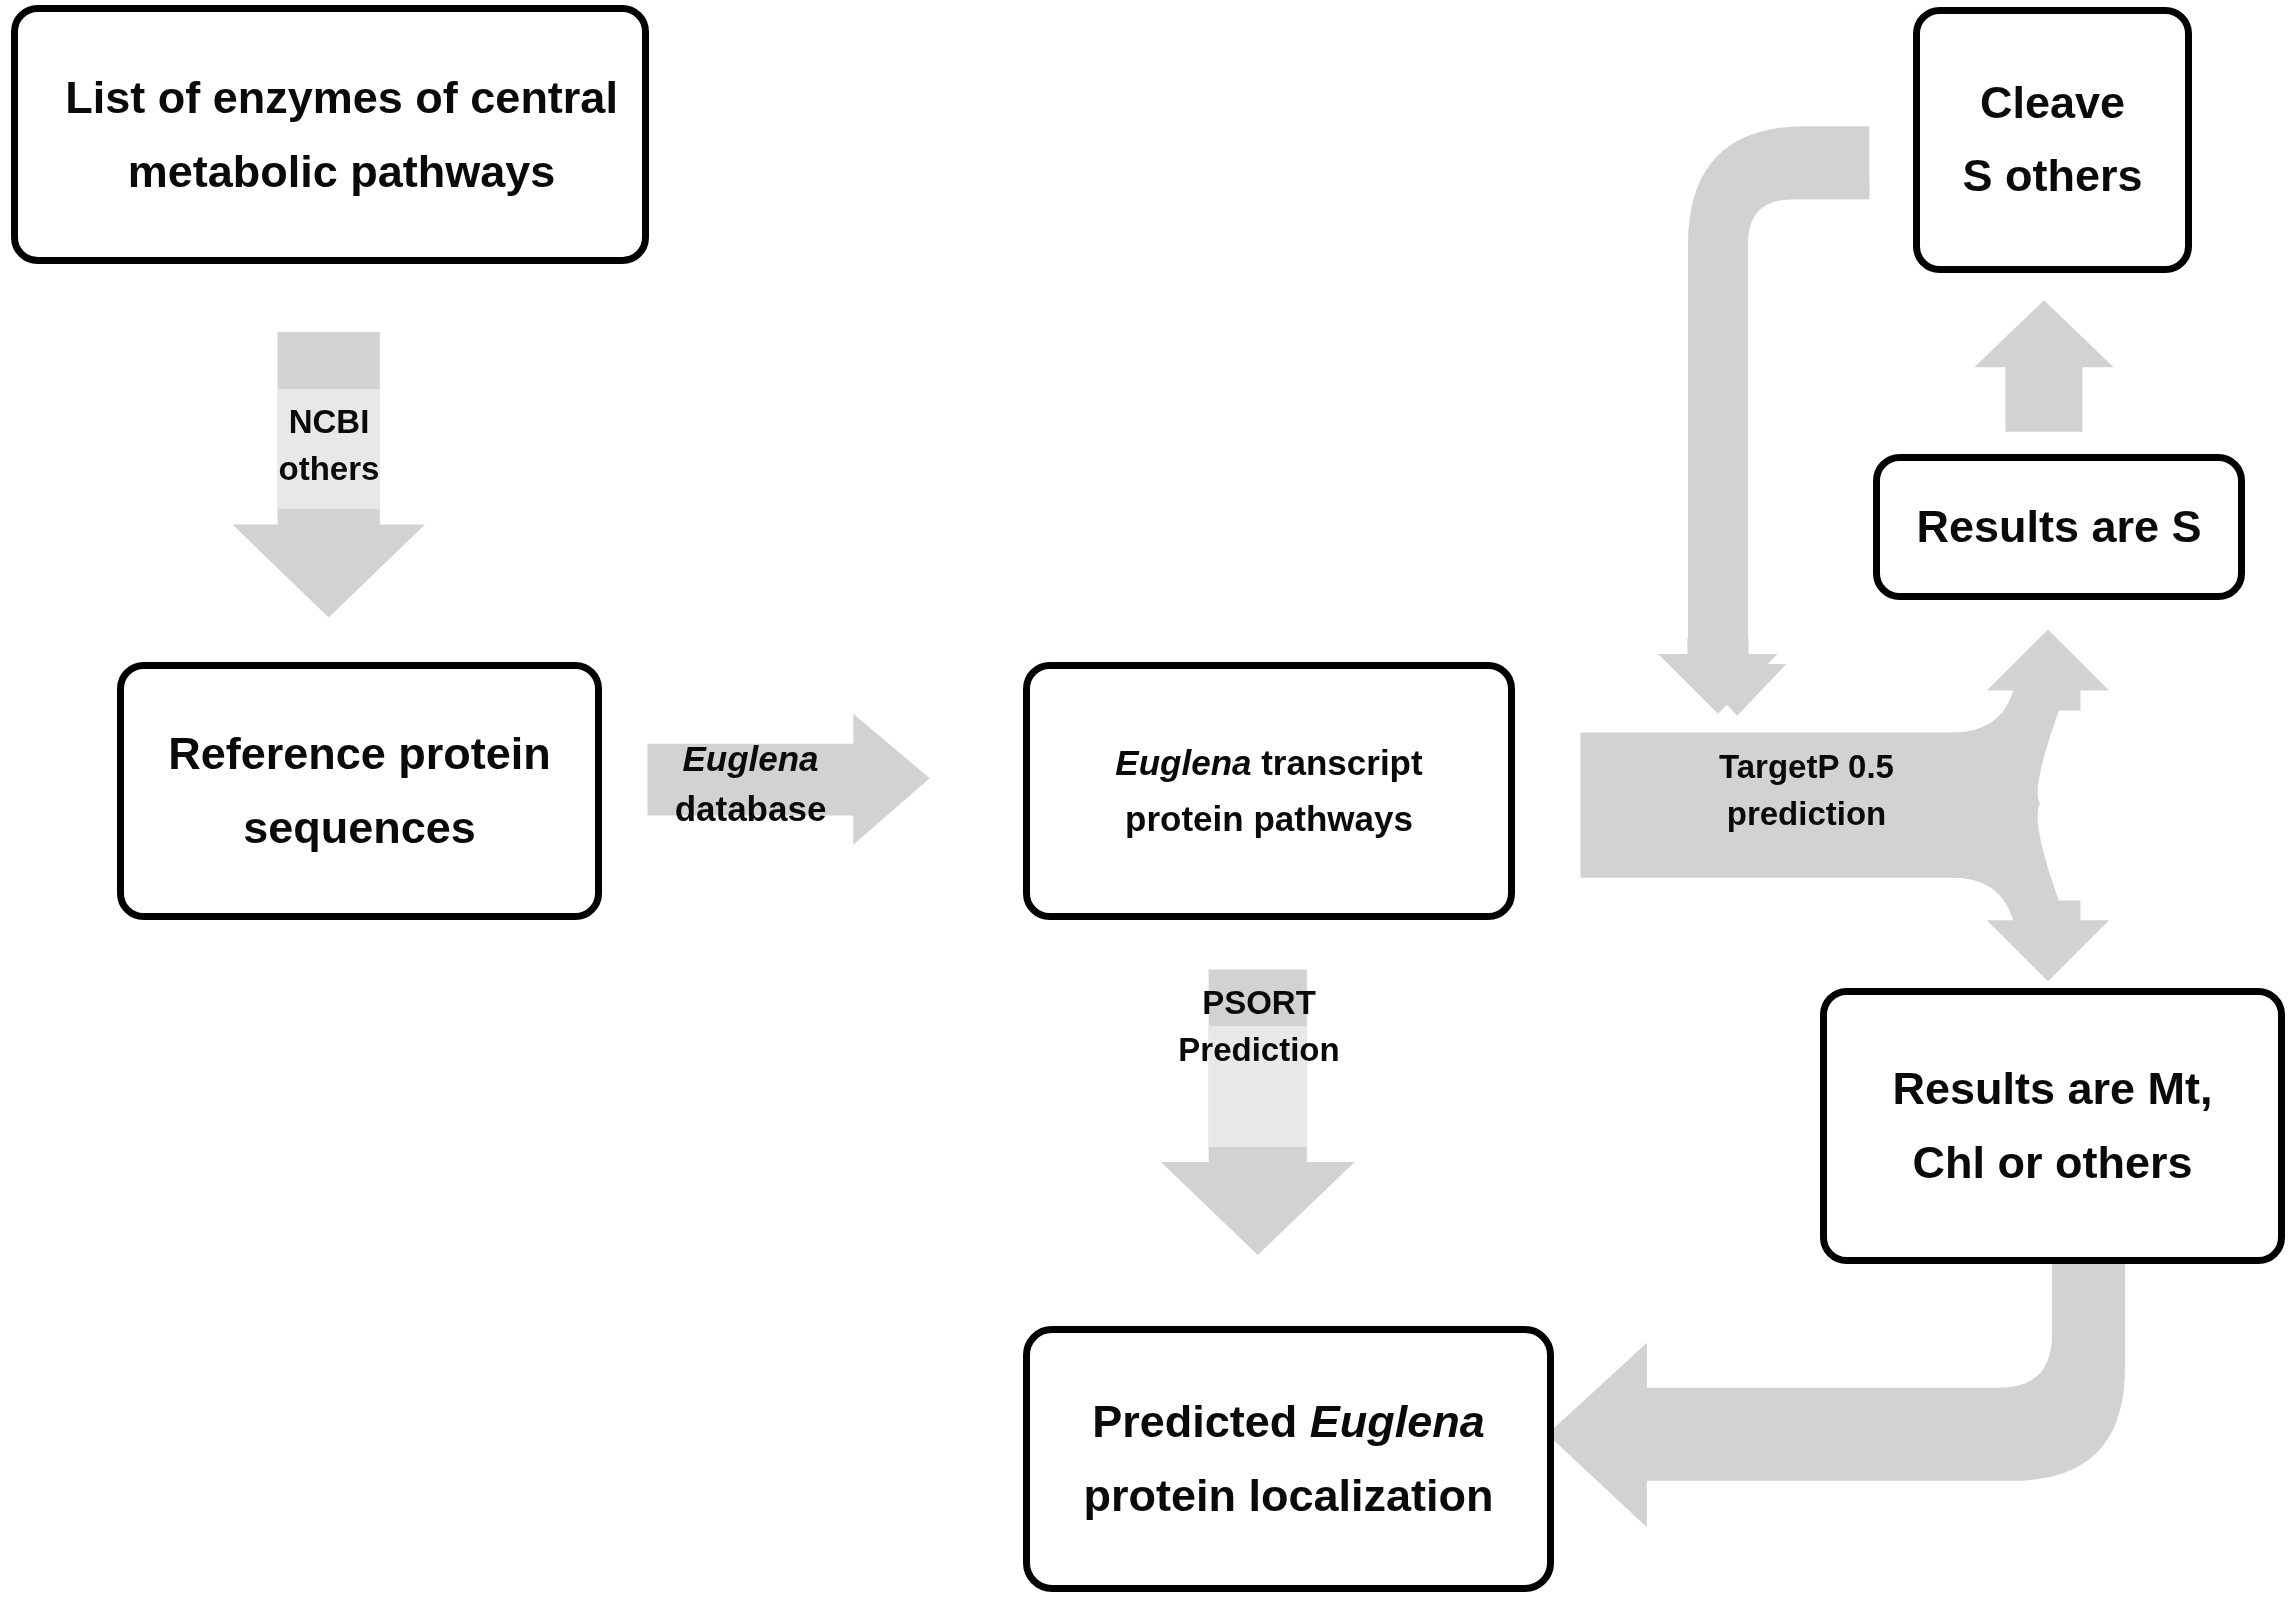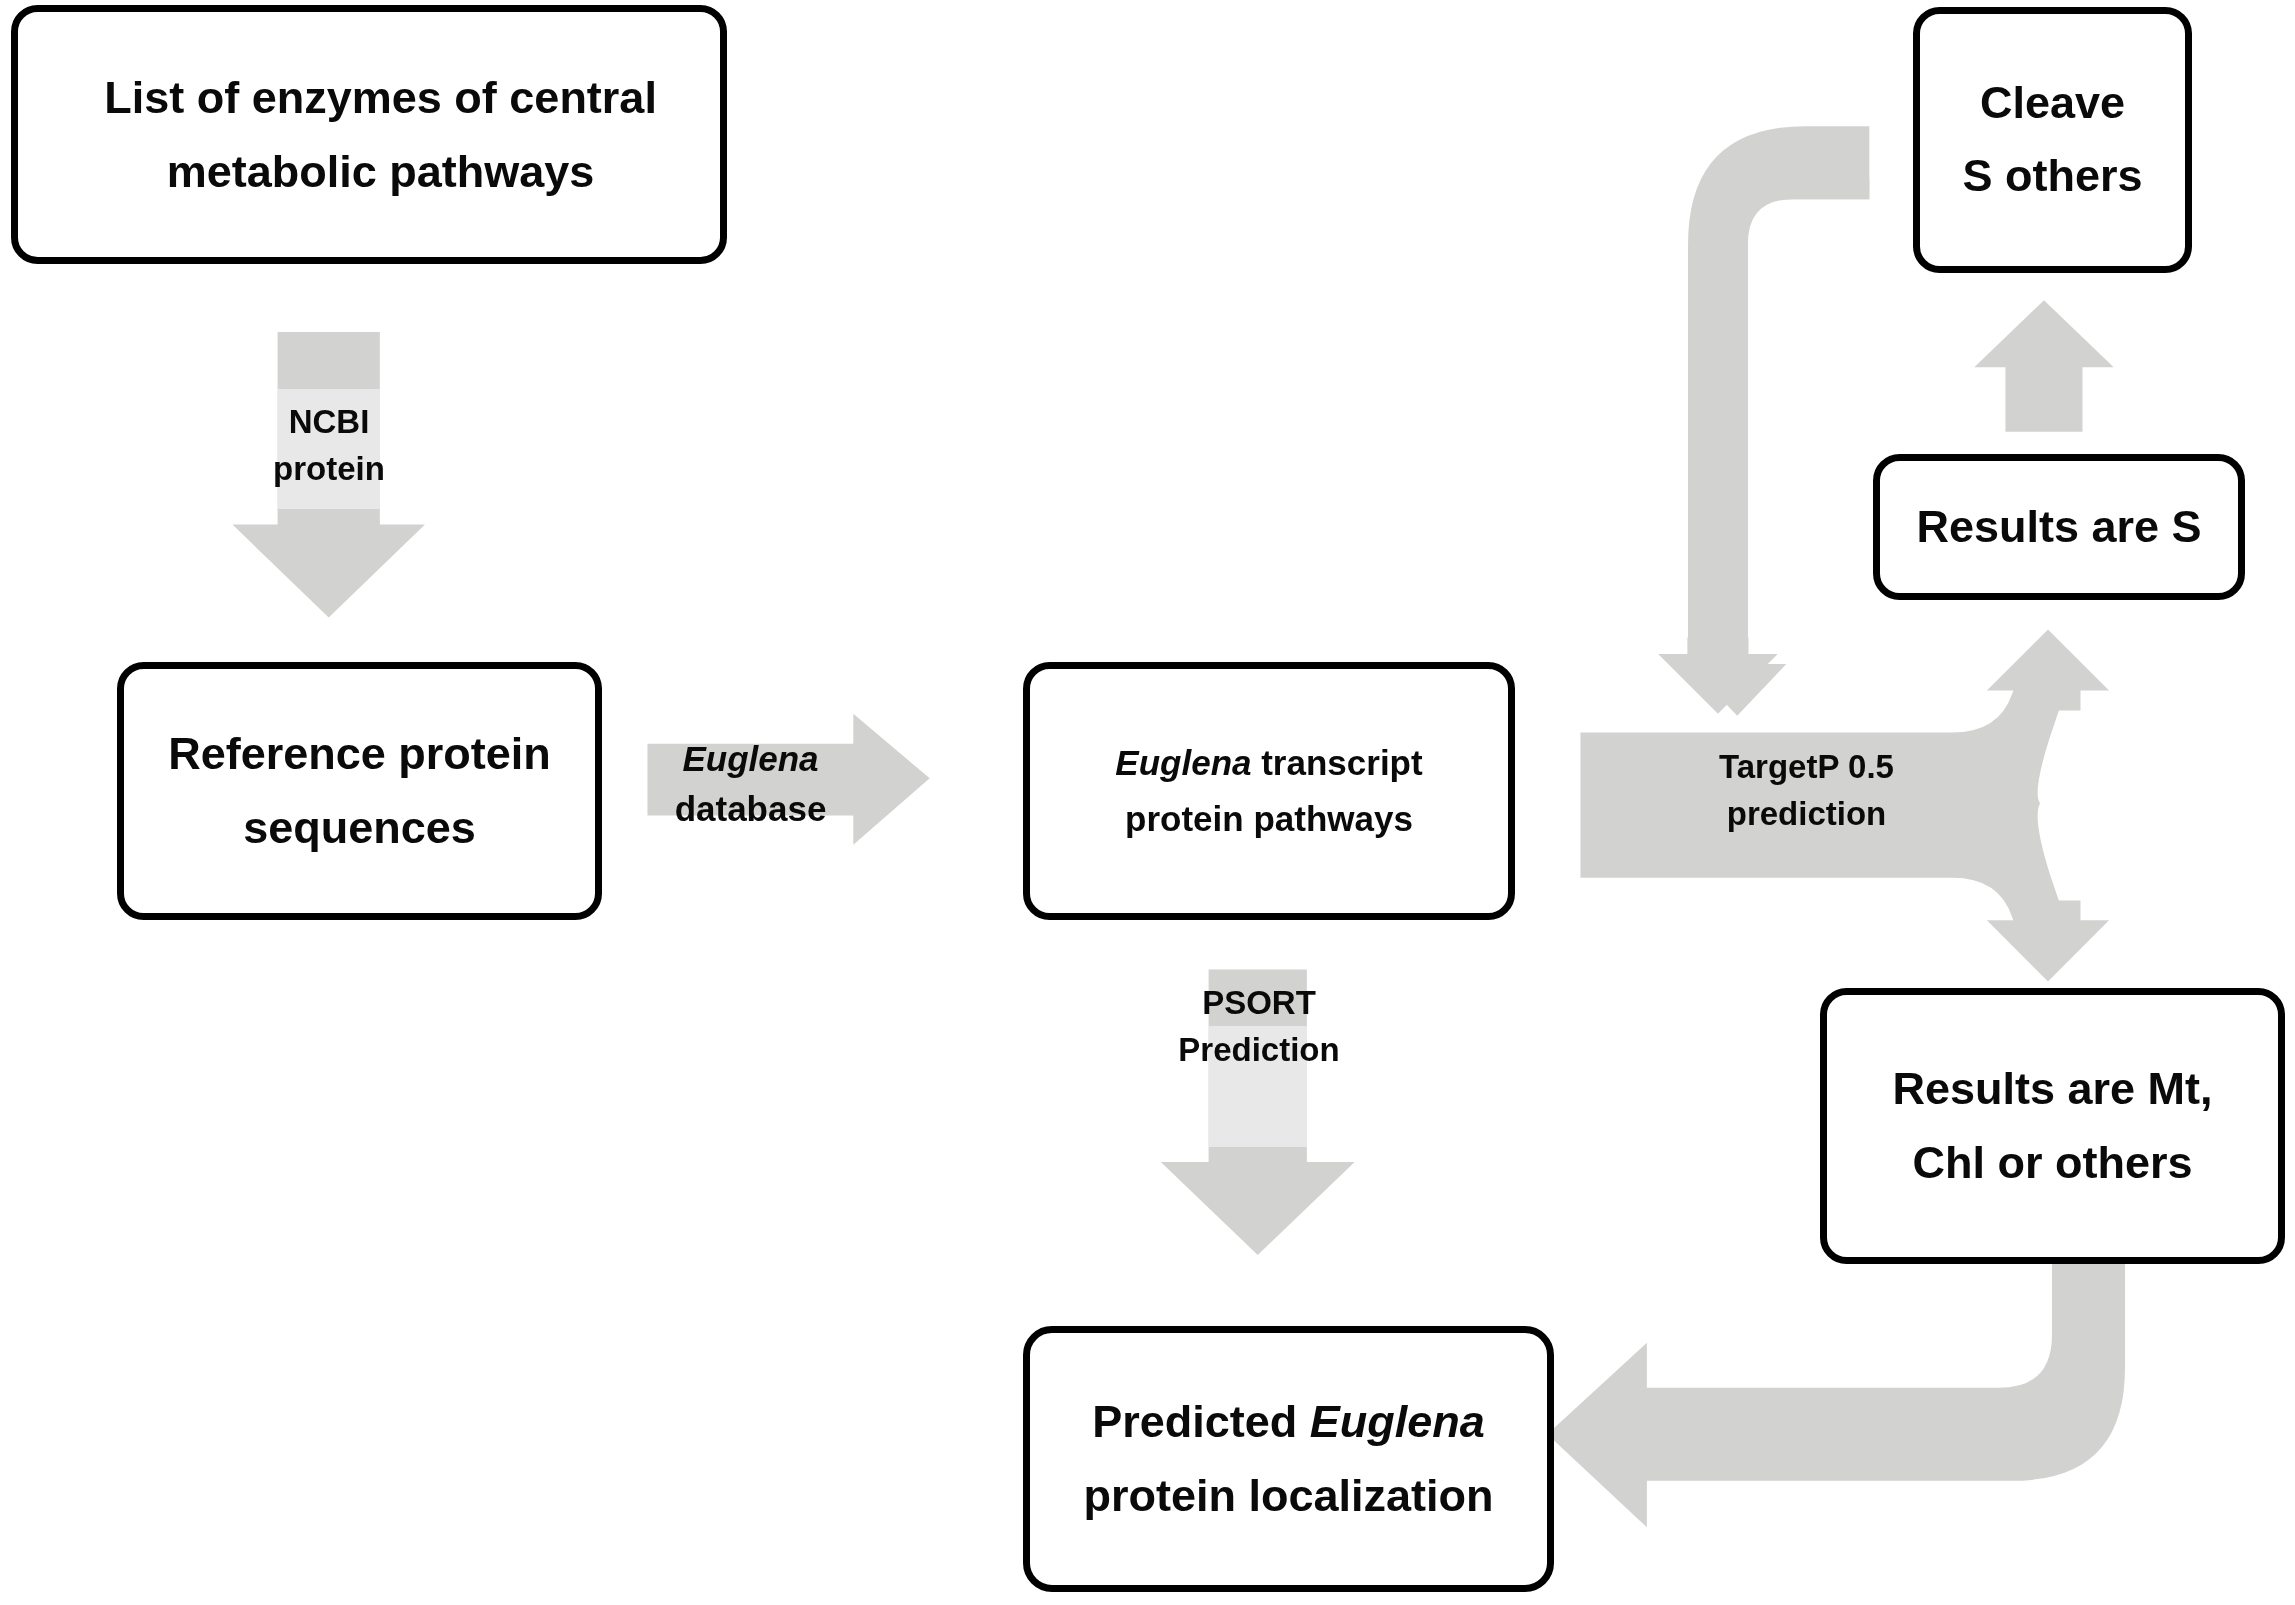--- a/index.html
+++ b/index.html
@@ -138,21 +138,21 @@
              L 2480 2022
              L 2480 2090
              L 3010 2090
              Q 3090 2090 3090 2010
              Z"></path>
   </svg>
 
   <div class="band" style="left:278px; top:389px; width:102px; height:120px;"></div>
   <div class="band" style="left:1209px; top:1026px; width:98px; height:121px;"></div>
 
-  <div class="node" style="left:10.6px; top:5.3px; width:716px; height:259px; font-size:45px;padding-left:24px;">
+  <div class="node" style="left:10.6px; top:5.3px; width:638px; height:259px; font-size:45px;padding-left:24px;">
     <span class="line">List of enzymes of central</span>
     <span class="line">metabolic pathways</span>
   </div>
 
   <div class="node" style="left:93px; top:662px; width:485px; height:258px; font-size:45px;margin-left:24px;">
     <span class="line">Reference protein</span>
     <span class="line">sequences</span>
   </div>
 
   <div class="node" style="left:1023px; top:662px; width:492px; height:258px; font-size:35px;">
@@ -174,21 +174,21 @@
     <span class="line">Chl or others</span>
   </div>
 
   <div class="node" style="left:1023px; top:1326px; width:531px; height:266px; font-size:45px;border-radius:29px;">
     <span class="line">Predicted <em class="italic">Euglena</em></span>
     <span class="line">protein localization</span>
   </div>
 
   <div class="arrow-label" style="left:236px; top:399px; width:186px; font-size:33px;">
     <span class="line">NCBI</span>
-    <span class="line">protein</span>
+    <span class="line">others</span>
   </div>
 
   <div class="arrow-label" style="left:651px; top:734px; width:199px; font-size:35px;">
     <span class="line"><em class="italic">Euglena</em></span>
     <span class="line">database</span>
   </div>
 
   <div class="arrow-label" style="left:1156px; top:980px; width:206px; font-size:33px;">
     <span class="line">PSORT</span>
     <span class="line">Prediction</span>

